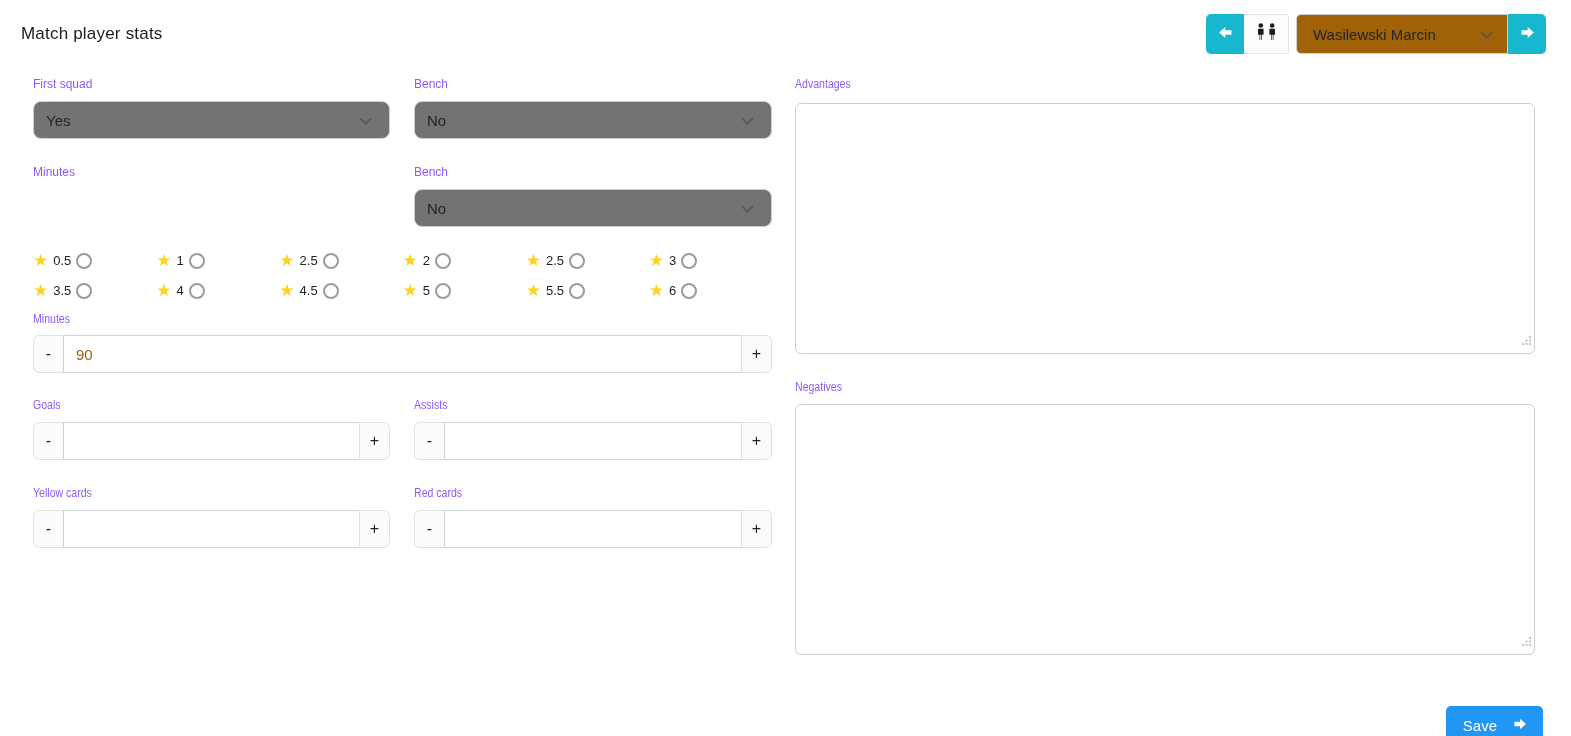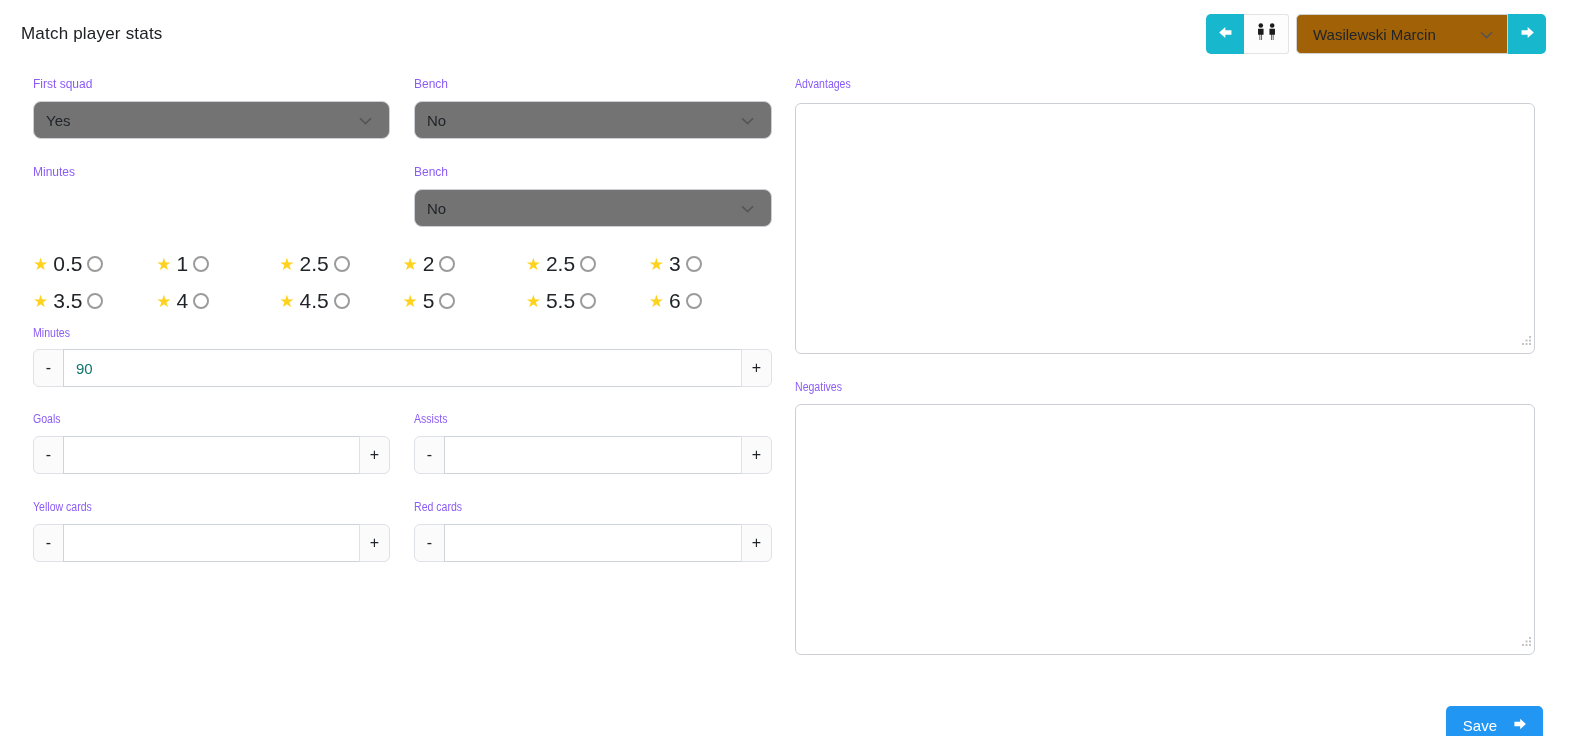--- a/index.html
+++ b/index.html
@@ -28,29 +28,29 @@
   .cond { display: inline-block; transform: scaleX(.88); transform-origin: 0 50%; white-space: nowrap; }
 
   .selwrap { position: relative; }
   .sel { width: 100%; height: 38px; appearance: none; -webkit-appearance: none; border: 1px solid #ccd0d4; border-radius: 8px; background: #737373; font: 15px "Liberation Sans", sans-serif; color: #212529; padding: 0 36px 0 12px; }
   .selwrap .chev { right: 18px; }
 
   
   .rating-grid { display: grid; grid-template-columns: repeat(6, 1fr); row-gap: 13px; margin: 25px 0 13px 0; }
   .rate { display: inline-flex; align-items: center; gap: 3px; cursor: pointer; }
   .star { color: #ffd21e; font-size: 17px; line-height: 1; margin-right: 2px; }
-  .rv { font-size: 21px; color: #212529; }
+  .rv { font-size: 13px; color: #212529; }
   .radio { width: 16px; height: 16px; border: 2px solid #9b9b9b; border-radius: 50%; background: #fff; margin-left: 2px; flex: none; }
 
   
   .stepper { display: flex; height: 38px; }
   .step-btn { width: 31px; flex: none; background: #fbfbfb; border: 1px solid #dee2e6; font-size: 16px; color: #212529; cursor: pointer; line-height: 1; }
   .step-btn.minus { border-radius: 6px 0 0 6px; }
   .step-btn.plus  { border-radius: 0 6px 6px 0; margin-left: -1px; }
-  .step-input { flex: 1; min-width: 0; border: 1px solid #ced4da; margin-left: -1px; padding: 15px 12px; font: 15px "Liberation Sans", sans-serif; color: #0f766e; }
+  .step-input { flex: 1; min-width: 0; border: 1px solid #ced4da; margin-left: -1px; padding: 15px 12px; font: 15px "Liberation Sans", sans-serif; color: #a16207; }
   .minutes-block { margin-bottom: 25px; }
   .minutes-block .field-label { margin-bottom: 9px; text-decoration: underline; }
 
   
   .ta-block { margin-bottom: 26px; }
   .ta-wrap { position: relative; }
   .ta { width: 100%; height: 251px; border: 1px solid #ccd0d4; border-radius: 6px; resize: none; padding: 8px 12px; font: 15px "Liberation Sans", sans-serif; color: #212529; display: block; }
   .grip { position: absolute; right: 4px; bottom: 5px; pointer-events: none; }
 
   

